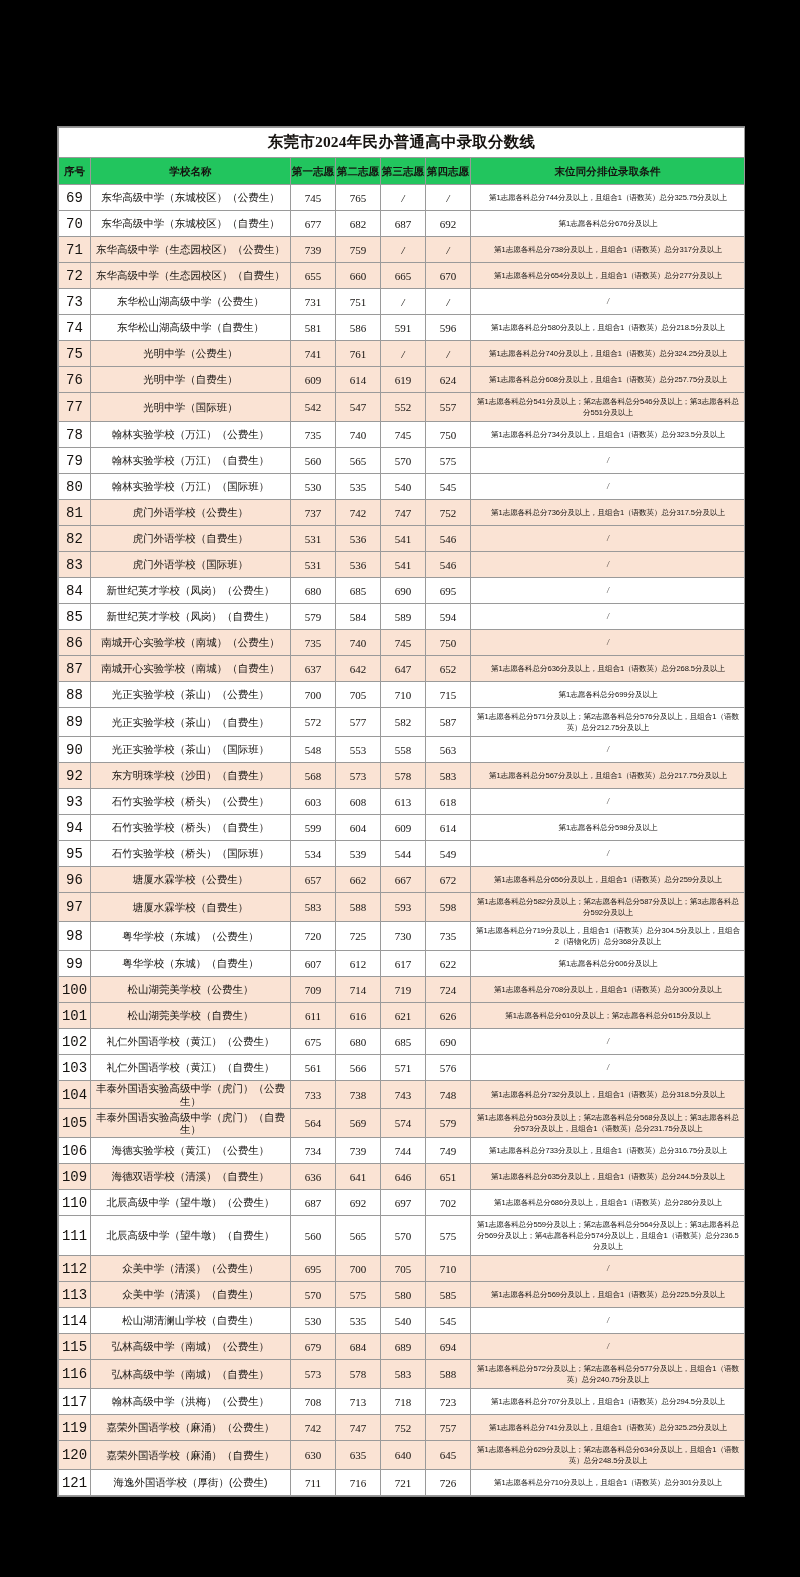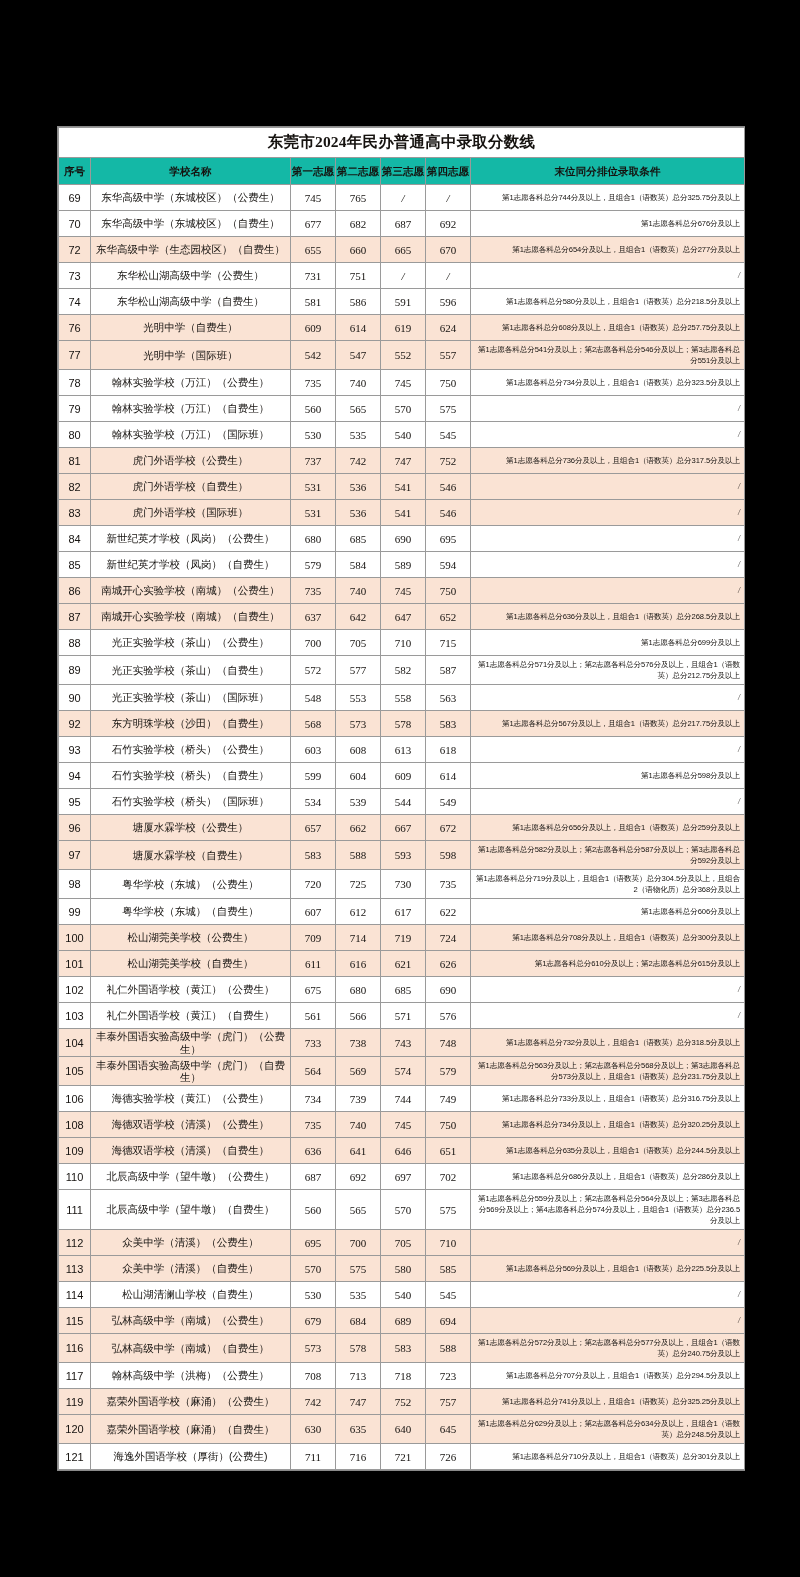--- a/index.html
+++ b/index.html
@@ -50,56 +50,56 @@
     font-size: 15.5px;
     letter-spacing: 0.2px;
     height: 29px;
     background: #ffffff;
     border-left: none;
     border-right: none;
     border-top: none;
   }
   
   thead tr.head-row th {
-    background: #14b8a6;
+    background: #22c55e;
     font-weight: bold;
     font-size: 10.5px;
     text-align: center;
     height: 26px;
     line-height: 1.15;
     letter-spacing: 0.1px;
   }
   
   col.c-idx   { width: 32px; }
   col.c-name  { width: 200px; }
   col.c-w1    { width: 45px; }
   col.c-w2    { width: 45px; }
   col.c-w3    { width: 45px; }
   col.c-w4    { width: 45px; }
   col.c-note  { width: 274px; }
 
   
   tbody td.idx {
     text-align: center;
-    font-size: 11px;
-    font-family: Liberation Sans, sans-serif;
+    font-size: 14px;
+    font-family: Liberation Mono, monospace;
   }
   tbody td.name {
     text-align: center;
     font-size: 10.5px;
     padding: 1px 4px;
     line-height: 1.2;
   }
   tbody td.score {
     text-align: center;
     font-size: 11px;
     font-family: "Liberation Serif", "DejaVu Serif", serif;
   }
   tbody td.note {
-    text-align: right;
+    text-align: center;
     font-size: 7.6px;
     padding: 3px 4px 3px 5px;
     line-height: 1.45;
     letter-spacing: -0.1px;
   }
   tbody tr { height: 26px; }
   tbody tr.shaded td { background: #fae3d4; }
   tbody tr.plain  td { background: #ffffff; }
   .slash {
     font-family: "Liberation Serif", "DejaVu Serif", serif;
@@ -148,20 +148,29 @@
           <tr class="plain">
             <td class="idx">70</td>
             <td class="name">东华高级中学（东城校区）（自费生）</td>
             <td class="score">677</td>
             <td class="score">682</td>
             <td class="score">687</td>
             <td class="score">692</td>
             <td class="note">第1志愿各科总分676分及以上</td>
           </tr>
           <tr class="shaded">
+            <td class="idx">71</td>
+            <td class="name">东华高级中学（生态园校区）（公费生）</td>
+            <td class="score">739</td>
+            <td class="score">759</td>
+            <td class="score slash">/</td>
+            <td class="score slash">/</td>
+            <td class="note">第1志愿各科总分738分及以上，且组合1（语数英）总分317分及以上</td>
+          </tr>
+          <tr class="shaded">
             <td class="idx">72</td>
             <td class="name">东华高级中学（生态园校区）（自费生）</td>
             <td class="score">655</td>
             <td class="score">660</td>
             <td class="score">665</td>
             <td class="score">670</td>
             <td class="note">第1志愿各科总分654分及以上，且组合1（语数英）总分277分及以上</td>
           </tr>
           <tr class="plain">
             <td class="idx">73</td>
@@ -175,20 +184,29 @@
           <tr class="plain">
             <td class="idx">74</td>
             <td class="name">东华松山湖高级中学（自费生）</td>
             <td class="score">581</td>
             <td class="score">586</td>
             <td class="score">591</td>
             <td class="score">596</td>
             <td class="note">第1志愿各科总分580分及以上，且组合1（语数英）总分218.5分及以上</td>
           </tr>
           <tr class="shaded">
+            <td class="idx">75</td>
+            <td class="name">光明中学（公费生）</td>
+            <td class="score">741</td>
+            <td class="score">761</td>
+            <td class="score slash">/</td>
+            <td class="score slash">/</td>
+            <td class="note">第1志愿各科总分740分及以上，且组合1（语数英）总分324.25分及以上</td>
+          </tr>
+          <tr class="shaded">
             <td class="idx">76</td>
             <td class="name">光明中学（自费生）</td>
             <td class="score">609</td>
             <td class="score">614</td>
             <td class="score">619</td>
             <td class="score">624</td>
             <td class="note">第1志愿各科总分608分及以上，且组合1（语数英）总分257.75分及以上</td>
           </tr>
           <tr class="shaded">
             <td class="idx">77</td>
@@ -445,29 +463,20 @@
           <tr class="plain">
             <td class="idx">106</td>
             <td class="name">海德实验学校（黄江）（公费生）</td>
             <td class="score">734</td>
             <td class="score">739</td>
             <td class="score">744</td>
             <td class="score">749</td>
             <td class="note">第1志愿各科总分733分及以上，且组合1（语数英）总分316.75分及以上</td>
           </tr>
           <tr class="shaded">
-            <td class="idx">108</td>
-            <td class="name">海德双语学校（清溪）（公费生）</td>
-            <td class="score">735</td>
-            <td class="score">740</td>
-            <td class="score">745</td>
-            <td class="score">750</td>
-            <td class="note">第1志愿各科总分734分及以上，且组合1（语数英）总分320.25分及以上</td>
-          </tr>
-          <tr class="shaded">
             <td class="idx">109</td>
             <td class="name">海德双语学校（清溪）（自费生）</td>
             <td class="score">636</td>
             <td class="score">641</td>
             <td class="score">646</td>
             <td class="score">651</td>
             <td class="note">第1志愿各科总分635分及以上，且组合1（语数英）总分244.5分及以上</td>
           </tr>
           <tr class="plain">
             <td class="idx">110</td>

